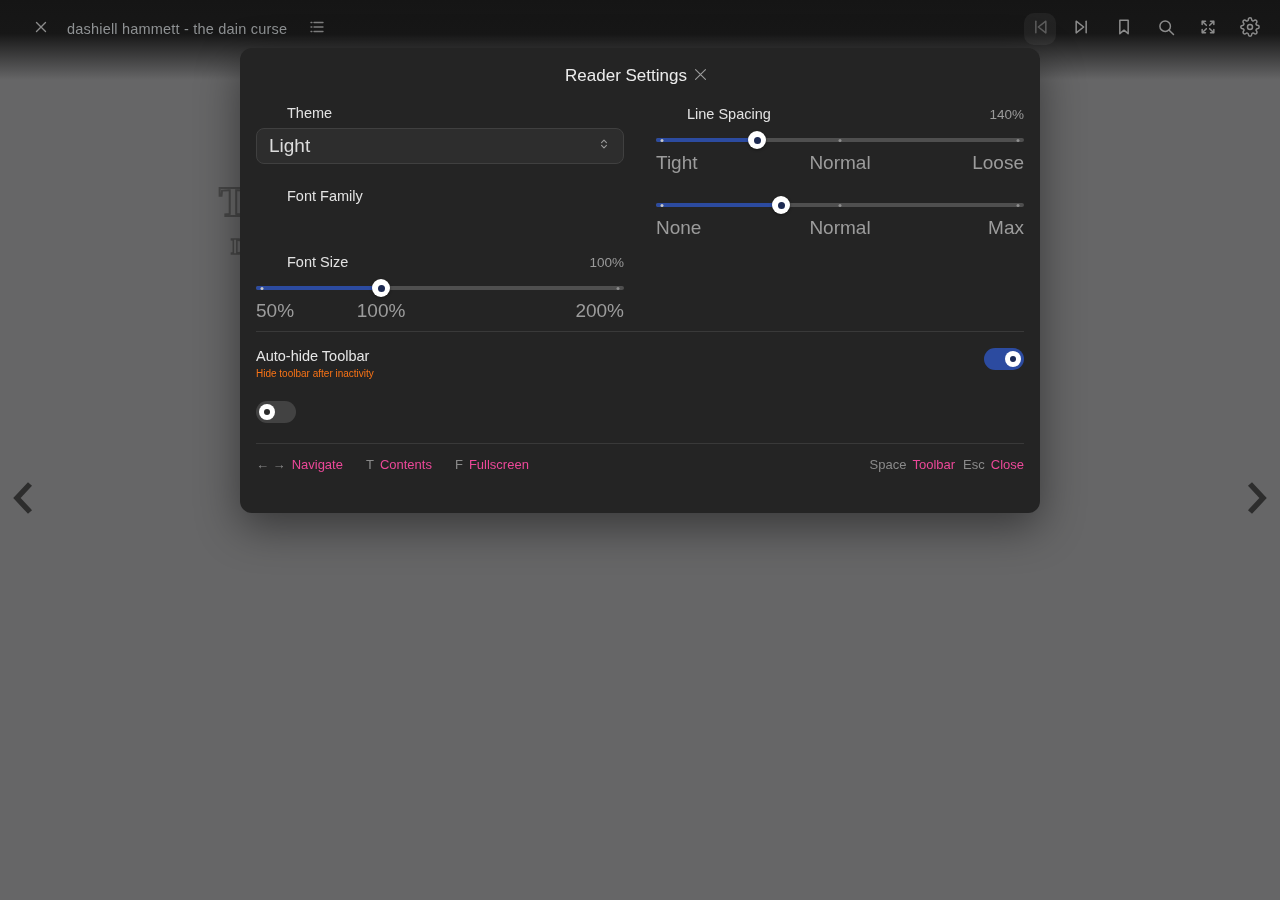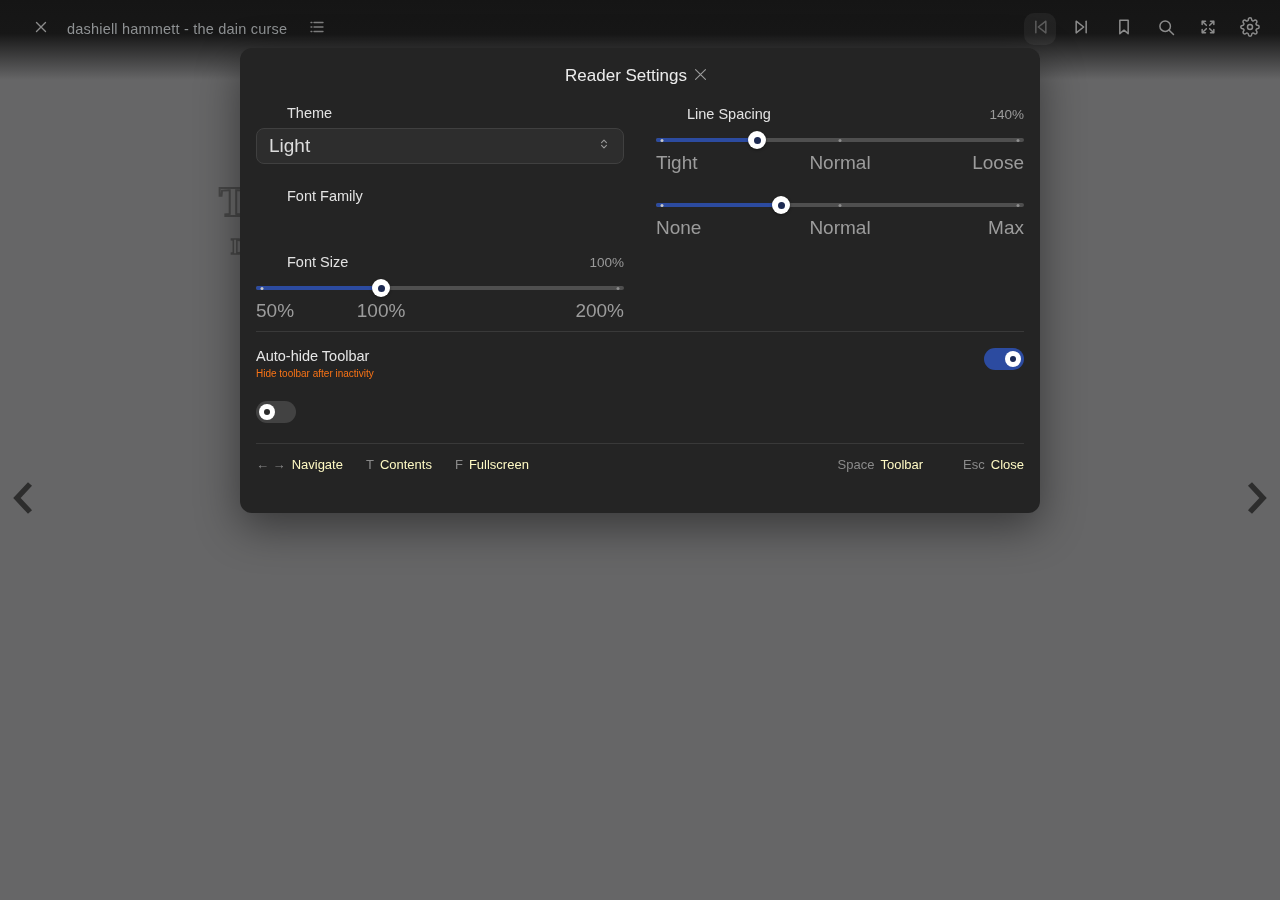--- a/index.html
+++ b/index.html
@@ -75,24 +75,24 @@
   .switch .knob { position:absolute; top:3px; left:3px; width:16px; height:16px; border-radius:50%; background:#fff; }
   .switch .knob::after { content:""; position:absolute; left:5px; top:5px; width:6px; height:6px;
                          border-radius:50%; background:#2c2c2c; }
   .switch.on { background:#2c4ba0; }
   .switch.on .knob { left:21px; }
   .switch.on .knob::after { background:#1c2a56; }
 
   .modal-footer { border-top:1px solid #393939; margin-top:9px; padding-top:13px;
                   display:flex; align-items:center; justify-content:space-between; font-size:13px; }
   .sc-group { display:flex; gap:23px; }
-  .sc-group.right { gap:40px; }
+  .sc-group.right { gap:8px; }
   .sc-item { display:flex; gap:6px; }
   .sc-keys { color:#8a8a8a; }
-  .sc-label { color:#fef9c3; }
+  .sc-label { color:#ec4899; }
 </style>
 </head>
 <body>
 
 <div class="stage">
   <span class="bg-letter t">T</span>
   <span class="bg-letter d">D</span>
 
   <div class="nav-chevron prev">
     <span>

